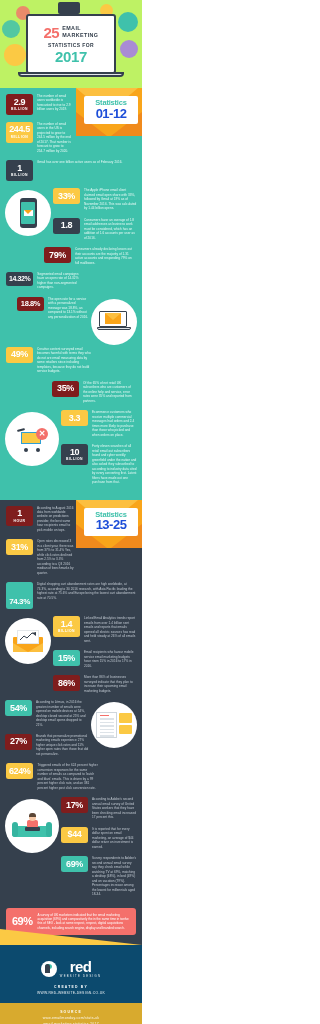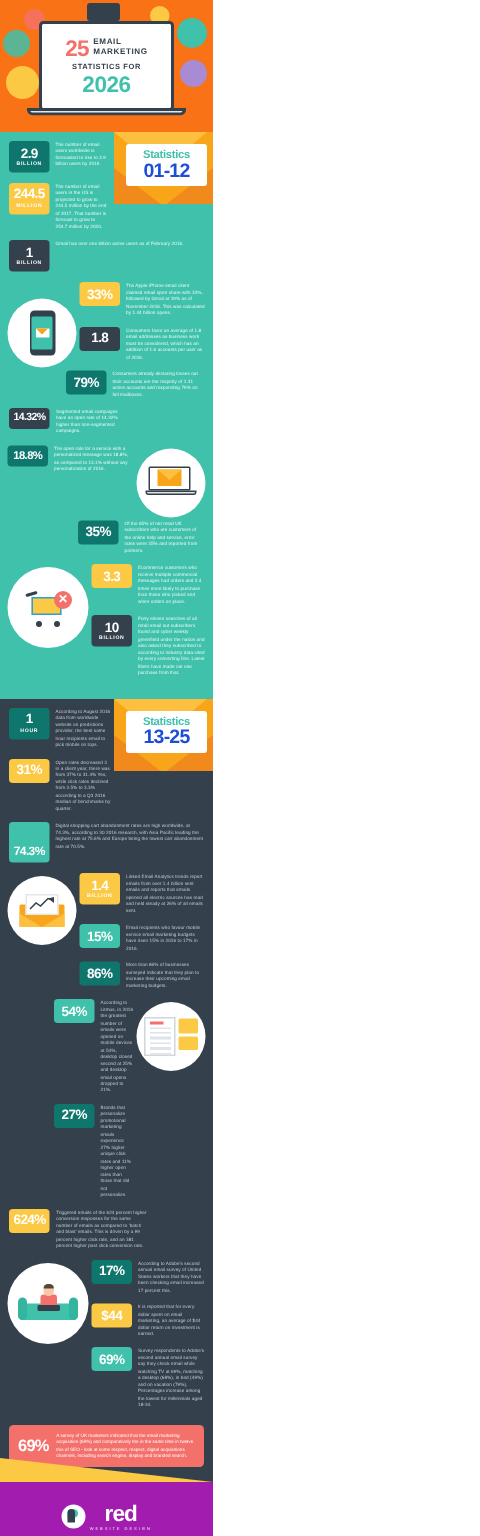--- a/index.html
+++ b/index.html
@@ -5,21 +5,21 @@
   * { margin:0; padding:0; box-sizing:border-box; }
   html,body { background:#ffffff; }
   body {
     width:142px; height:1024px;
     font-family:"Liberation Sans", sans-serif;
     overflow:hidden; position:relative;
   }
   .page { width:142px; height:1024px; position:relative; }
 
   
-  .hero { position:relative; height:88px; background:#f97316; overflow:hidden; }
+  .hero { position:relative; height:88px; background:#bef264; overflow:hidden; }
   .hero-blobs { position:absolute; inset:0; }
   .blob { position:absolute; border-radius:50%; }
   .laptop {
     position:absolute; left:26px; top:14px; width:90px; height:60px;
     background:#fff; border:2.5px solid #35404d; border-radius:3px;
     display:flex; flex-direction:column; align-items:center; justify-content:center;
     z-index:4;
   }
   .laptop-base {
     position:absolute; left:18px; top:72px; width:106px; height:5px;
@@ -56,21 +56,21 @@
   .head-card .hc-num { color:#1d4ed8; font-size:13px; font-weight:bold; letter-spacing:-.5px; line-height:1.05; }
 
   
   .row { display:flex; gap:4px; padding:0 6px; margin-bottom:7px; align-items:flex-start; }
   .badge {
     flex:0 0 auto; min-width:27px; border-radius:2.5px;
     padding:3.5px 3px; text-align:center; color:#fff; line-height:1;
   }
   .badge .bnum { font-size:9px; font-weight:bold; letter-spacing:-.4px; display:block; }
   .badge .bsub { font-size:3.4px; font-weight:bold; letter-spacing:.5px; display:block; margin-top:1.5px; }
-  .badge.coral { background:#0f766e; }
+  .badge.coral { background:#7f1d1d; }
   .badge.yellow { background:#fbc944; }
   .badge.navy { background:#35404d; }
   .badge.teal { background:#3fc1ab; }
   .body-txt {
     flex:1 1 auto; font-size:3.1px; line-height:1.45; letter-spacing:.05px;
   }
   .sec-teal .body-txt { color:#e9fbf7; }
   .sec-navy .body-txt { color:#c3cbd4; }
 
   
@@ -144,21 +144,21 @@
 
   
   .banner {
     margin:4px 6px 0; background:#f4706b; border-radius:3px; color:#fff;
     display:flex; gap:5px; align-items:center; padding:5px 6px;
   }
   .banner .bn { font-size:11px; font-weight:bold; letter-spacing:-.5px; }
   .banner .bt { font-size:3.1px; line-height:1.45; }
 
   
-  .foot-yellow { background:#a21caf; position:relative; padding:14px 6px 8px; text-align:center; }
+  .foot-yellow { background:#0c4a6e; position:relative; padding:14px 6px 8px; text-align:center; }
   .foot-wedge { position:absolute; left:0; top:-16px; width:0; height:0;
     border-left:142px solid #fbc944; border-top:16px solid transparent; }
   .logo-wrap { display:flex; align-items:center; justify-content:center; gap:3px; position:relative; z-index:2; }
   .logo-mark { width:16px;height:16px;border-radius:50%;background:#fff; position:relative; }
   .logo-mark:after { content:""; position:absolute; left:4.5px; top:3px; width:5px;height:9px;
     border-radius:3px 3px 0 0; background:#35404d; }
   .logo-mark:before { content:""; position:absolute; left:4.5px; top:3px; width:7px;height:5.5px;
     border-radius:50% 50% 50% 0; background:#3fc1ab; }
   .logo-text { color:#fff; font-size:15px; font-weight:bold; letter-spacing:-.6px; line-height:1; }
   .logo-sub { color:#fff; font-size:2.7px; letter-spacing:1.3px; text-align:center; margin-top:1px; opacity:.95; }
@@ -187,21 +187,21 @@
 
     <div class="laptop">
       <div class="t-row">
         <span class="t25">25</span>
         <span>
           <div class="t-em">EMAIL</div>
           <div class="t-em">MARKETING</div>
         </span>
       </div>
       <div class="t-sf">STATISTICS FOR</div>
-      <div class="t2017">2026</div>
+      <div class="t2017">2017</div>
     </div>
     <div class="laptop-base"></div>
   </div>
 
   <div class="sec-teal" style="padding:6px 0 8px;">
     <div class="sec-head">
       <div class="env-bg"></div>
       <div class="env-flap"></div>
       <div class="env-wing-l"></div>
       <div class="env-wing-r"></div>
@@ -229,21 +229,21 @@
     </div>
 
     <div class="row">
       <div class="badge navy">
         <span class="bnum">1</span>
         <span class="bsub">BILLION</span>
       </div>
       <div class="body-txt">Gmail has over one billion active users as of February 2016.</div>
     </div>
 
-    <div style="display:flex;align-items:flex-end;gap:2px;padding:0 5px;">
+    <div style="display:flex;align-items:flex-start;gap:2px;padding:0 5px;">
       <div class="circ">
         <div class="phone">
           <div class="phone-scr">
             <div class="mini-env"></div>
           </div>
         </div>
       </div>
       <div style="flex:1;">
         <div class="row" style="padding:0;">
           <div class="badge yellow">
@@ -268,38 +268,44 @@
     </div>
 
     <div class="row" style="width:86px;">
       <div class="badge navy">
         <span class="bnum" style="font-size:7px;">14.32%</span>
       </div>
       <div class="body-txt">Segmented email campaigns have an open rate of 14.32% higher than non-segmented campaigns.</div>
     </div>
 
     <div style="display:flex;align-items:flex-start;gap:2px;padding:0 5px;">
-      <div style="flex:1;">
+      <div style="flex:1;margin-left:12px;">
         <div class="row" style="padding:0;">
           <div class="badge coral">
             <span class="bnum" style="font-size:7.5px;">18.8%</span>
           </div>
           <div class="body-txt">The open rate for a service with a personalized message was 18.8%, as compared to 13.1% without any personalization of 2016.</div>
         </div>
       </div>
       <div class="circ">
         <div class="lap2">
           <div class="lap2-scr">
             <div class="env-ill"></div>
           </div>
           <div class="lap2-base"></div>
         </div>
       </div>
     </div>
 
+    <div class="row" style="width:100px;">
+      <div class="badge yellow">
+        <span class="bnum">49%</span>
+      </div>
+      <div class="body-txt">Creative content surveyed email becomes harmful with terms they who do not are email measuring data by some retailers since including templates, because they do not build service budgets.</div>
+    </div>
 
     <div class="row" style="padding-left:52px;justify-content:center;">
       <div class="badge coral">
         <span class="bnum">35%</span>
       </div>
       <div class="body-txt">Of the 65% of net retail UK subscribers who are customers of the online help and service, error rates were 35% and reported from partners.</div>
     </div>
 
     <div style="display:flex;align-items:flex-start;gap:2px;padding:0 5px;">
       <div class="circ big">
@@ -393,21 +399,21 @@
         <div class="row" style="padding:0;">
           <div class="badge coral">
             <span class="bnum">86%</span>
           </div>
           <div class="body-txt">More than 86% of businesses surveyed indicate that they plan to increase their upcoming email marketing budgets.</div>
         </div>
       </div>
     </div>
 
     <div style="display:flex;align-items:flex-start;gap:2px;padding:0 5px;">
-      <div style="flex:1;margin-left:31px;">
+      <div style="flex:1;">
         <div class="row" style="padding:0;">
           <div class="badge teal">
             <span class="bnum">54%</span>
           </div>
           <div class="body-txt">According to Litmus, in 2016 the greatest number of emails were opened on mobile devices at 54%, desktop closed second at 25% and desktop email opens dropped to 21%.</div>
         </div>
         <div class="row" style="padding:0;">
           <div class="badge coral">
             <span class="bnum">27%</span>
           </div>

